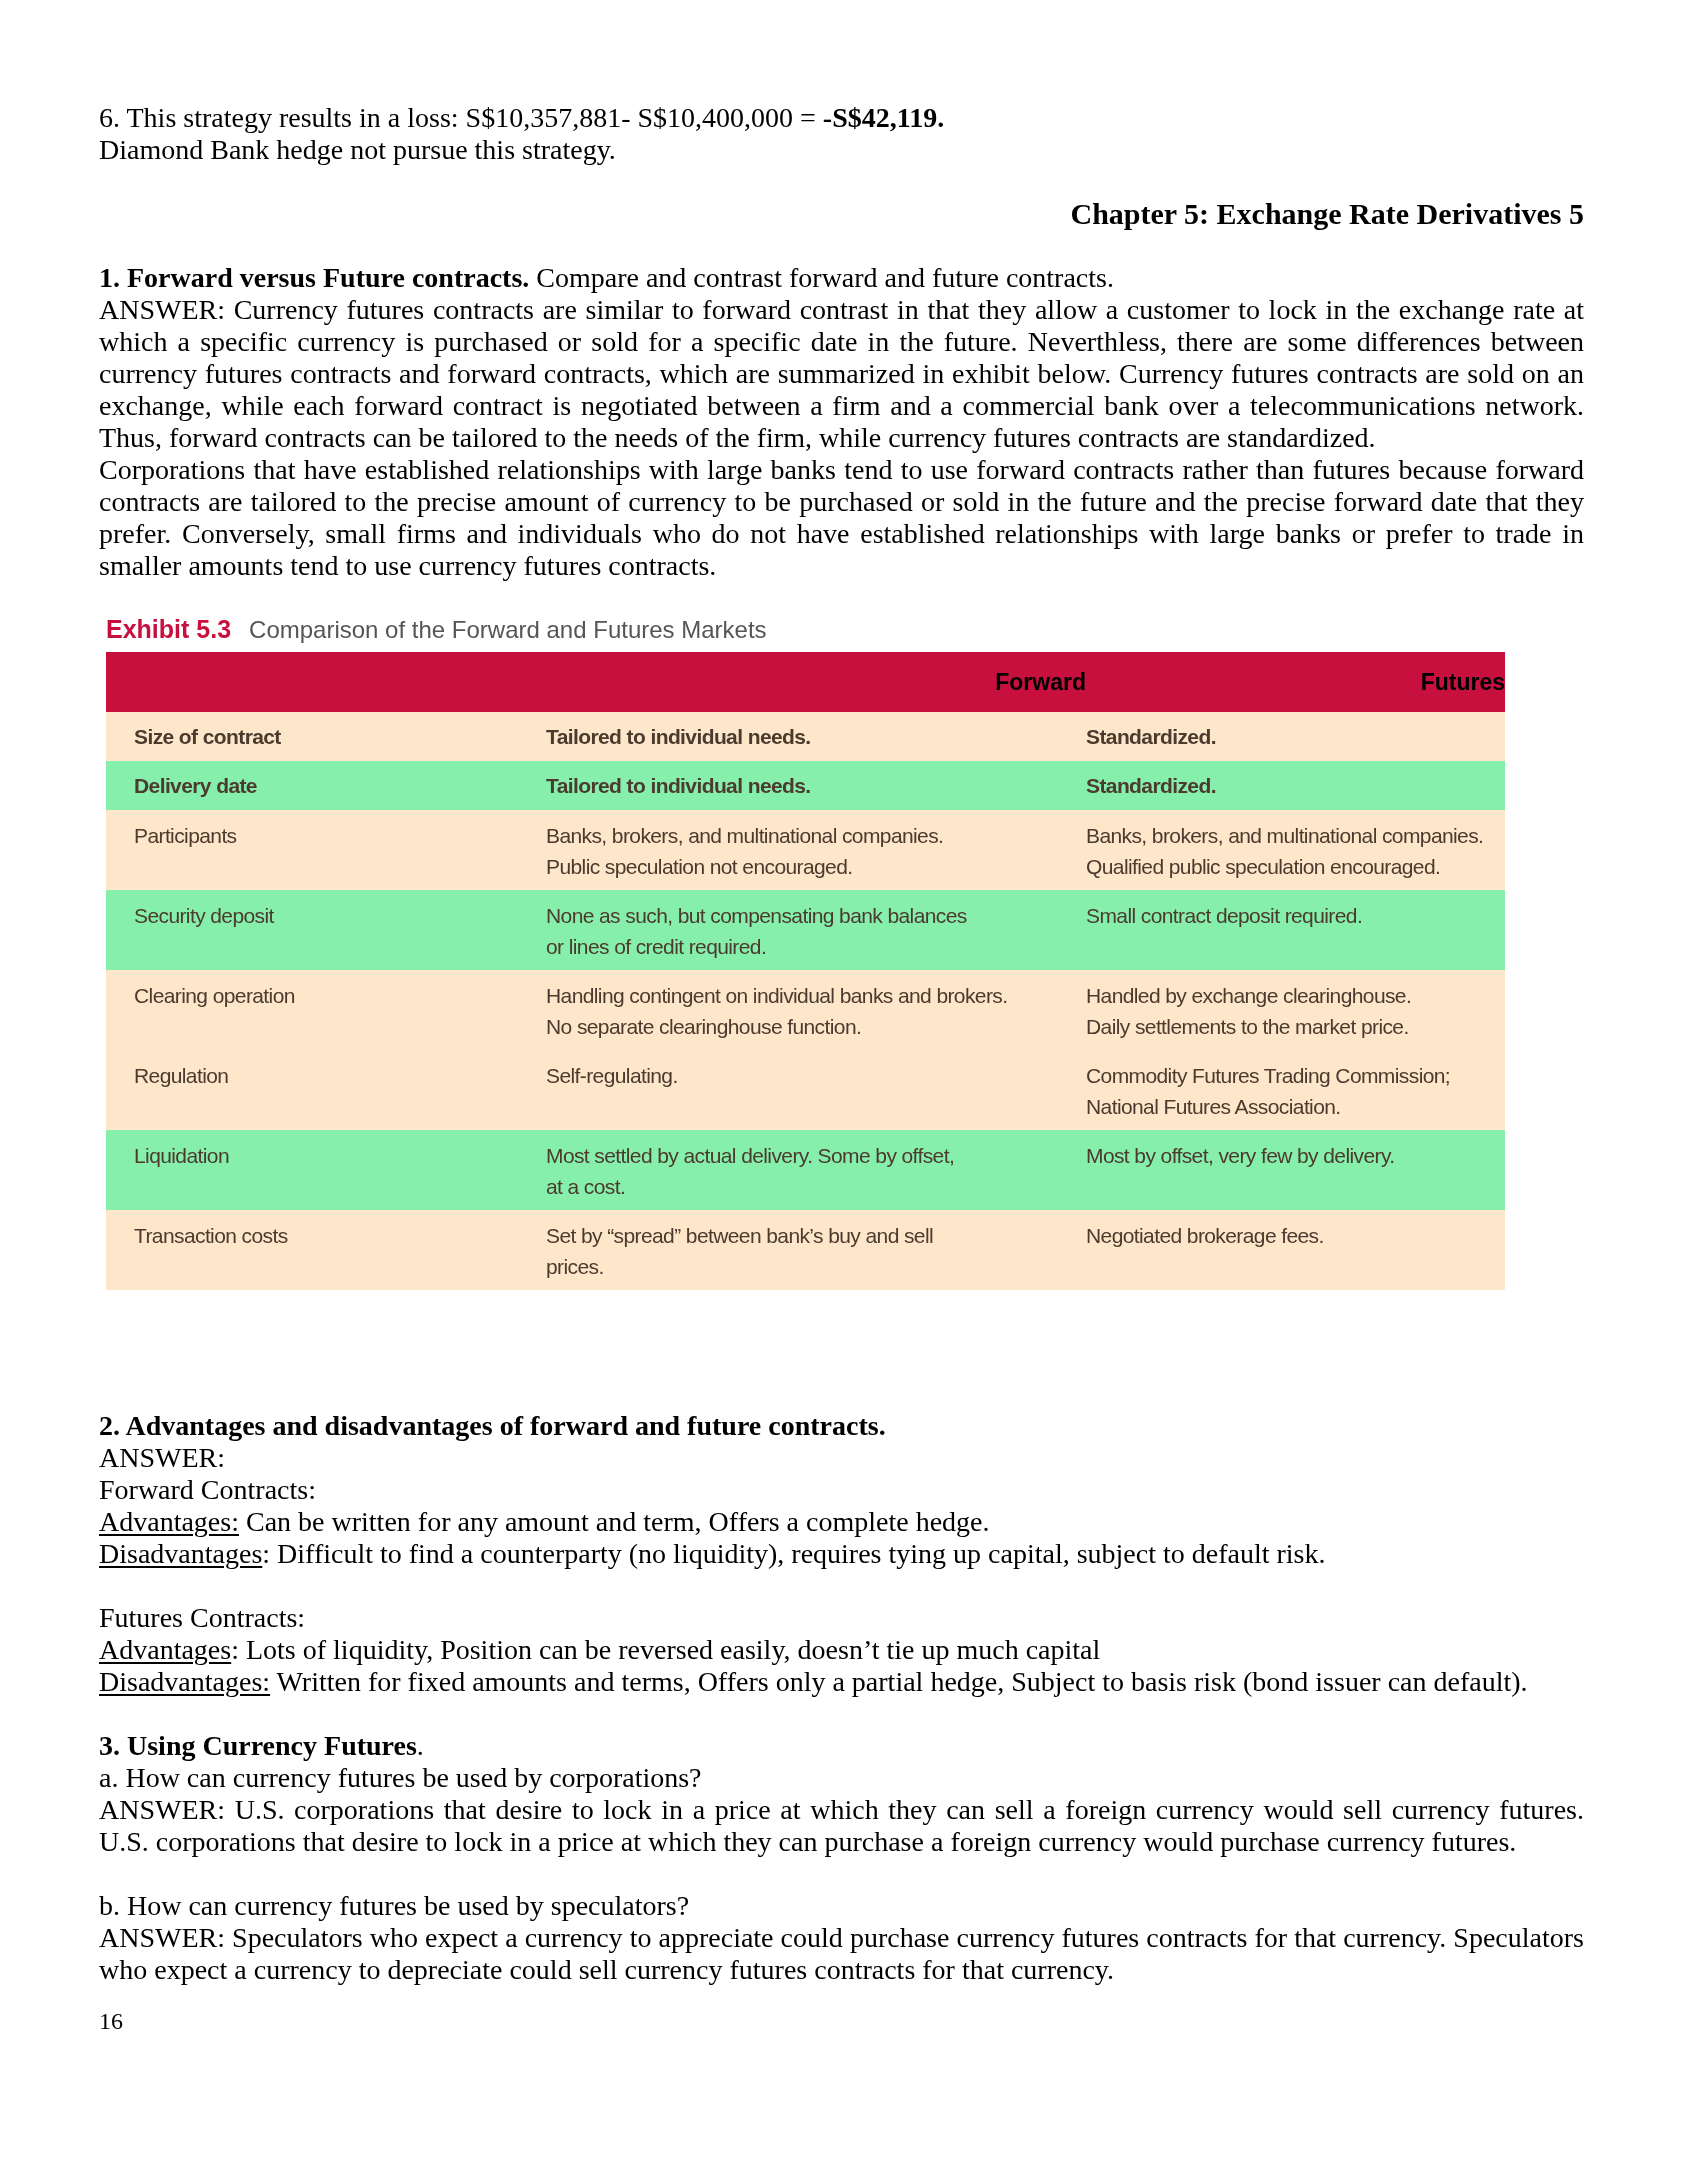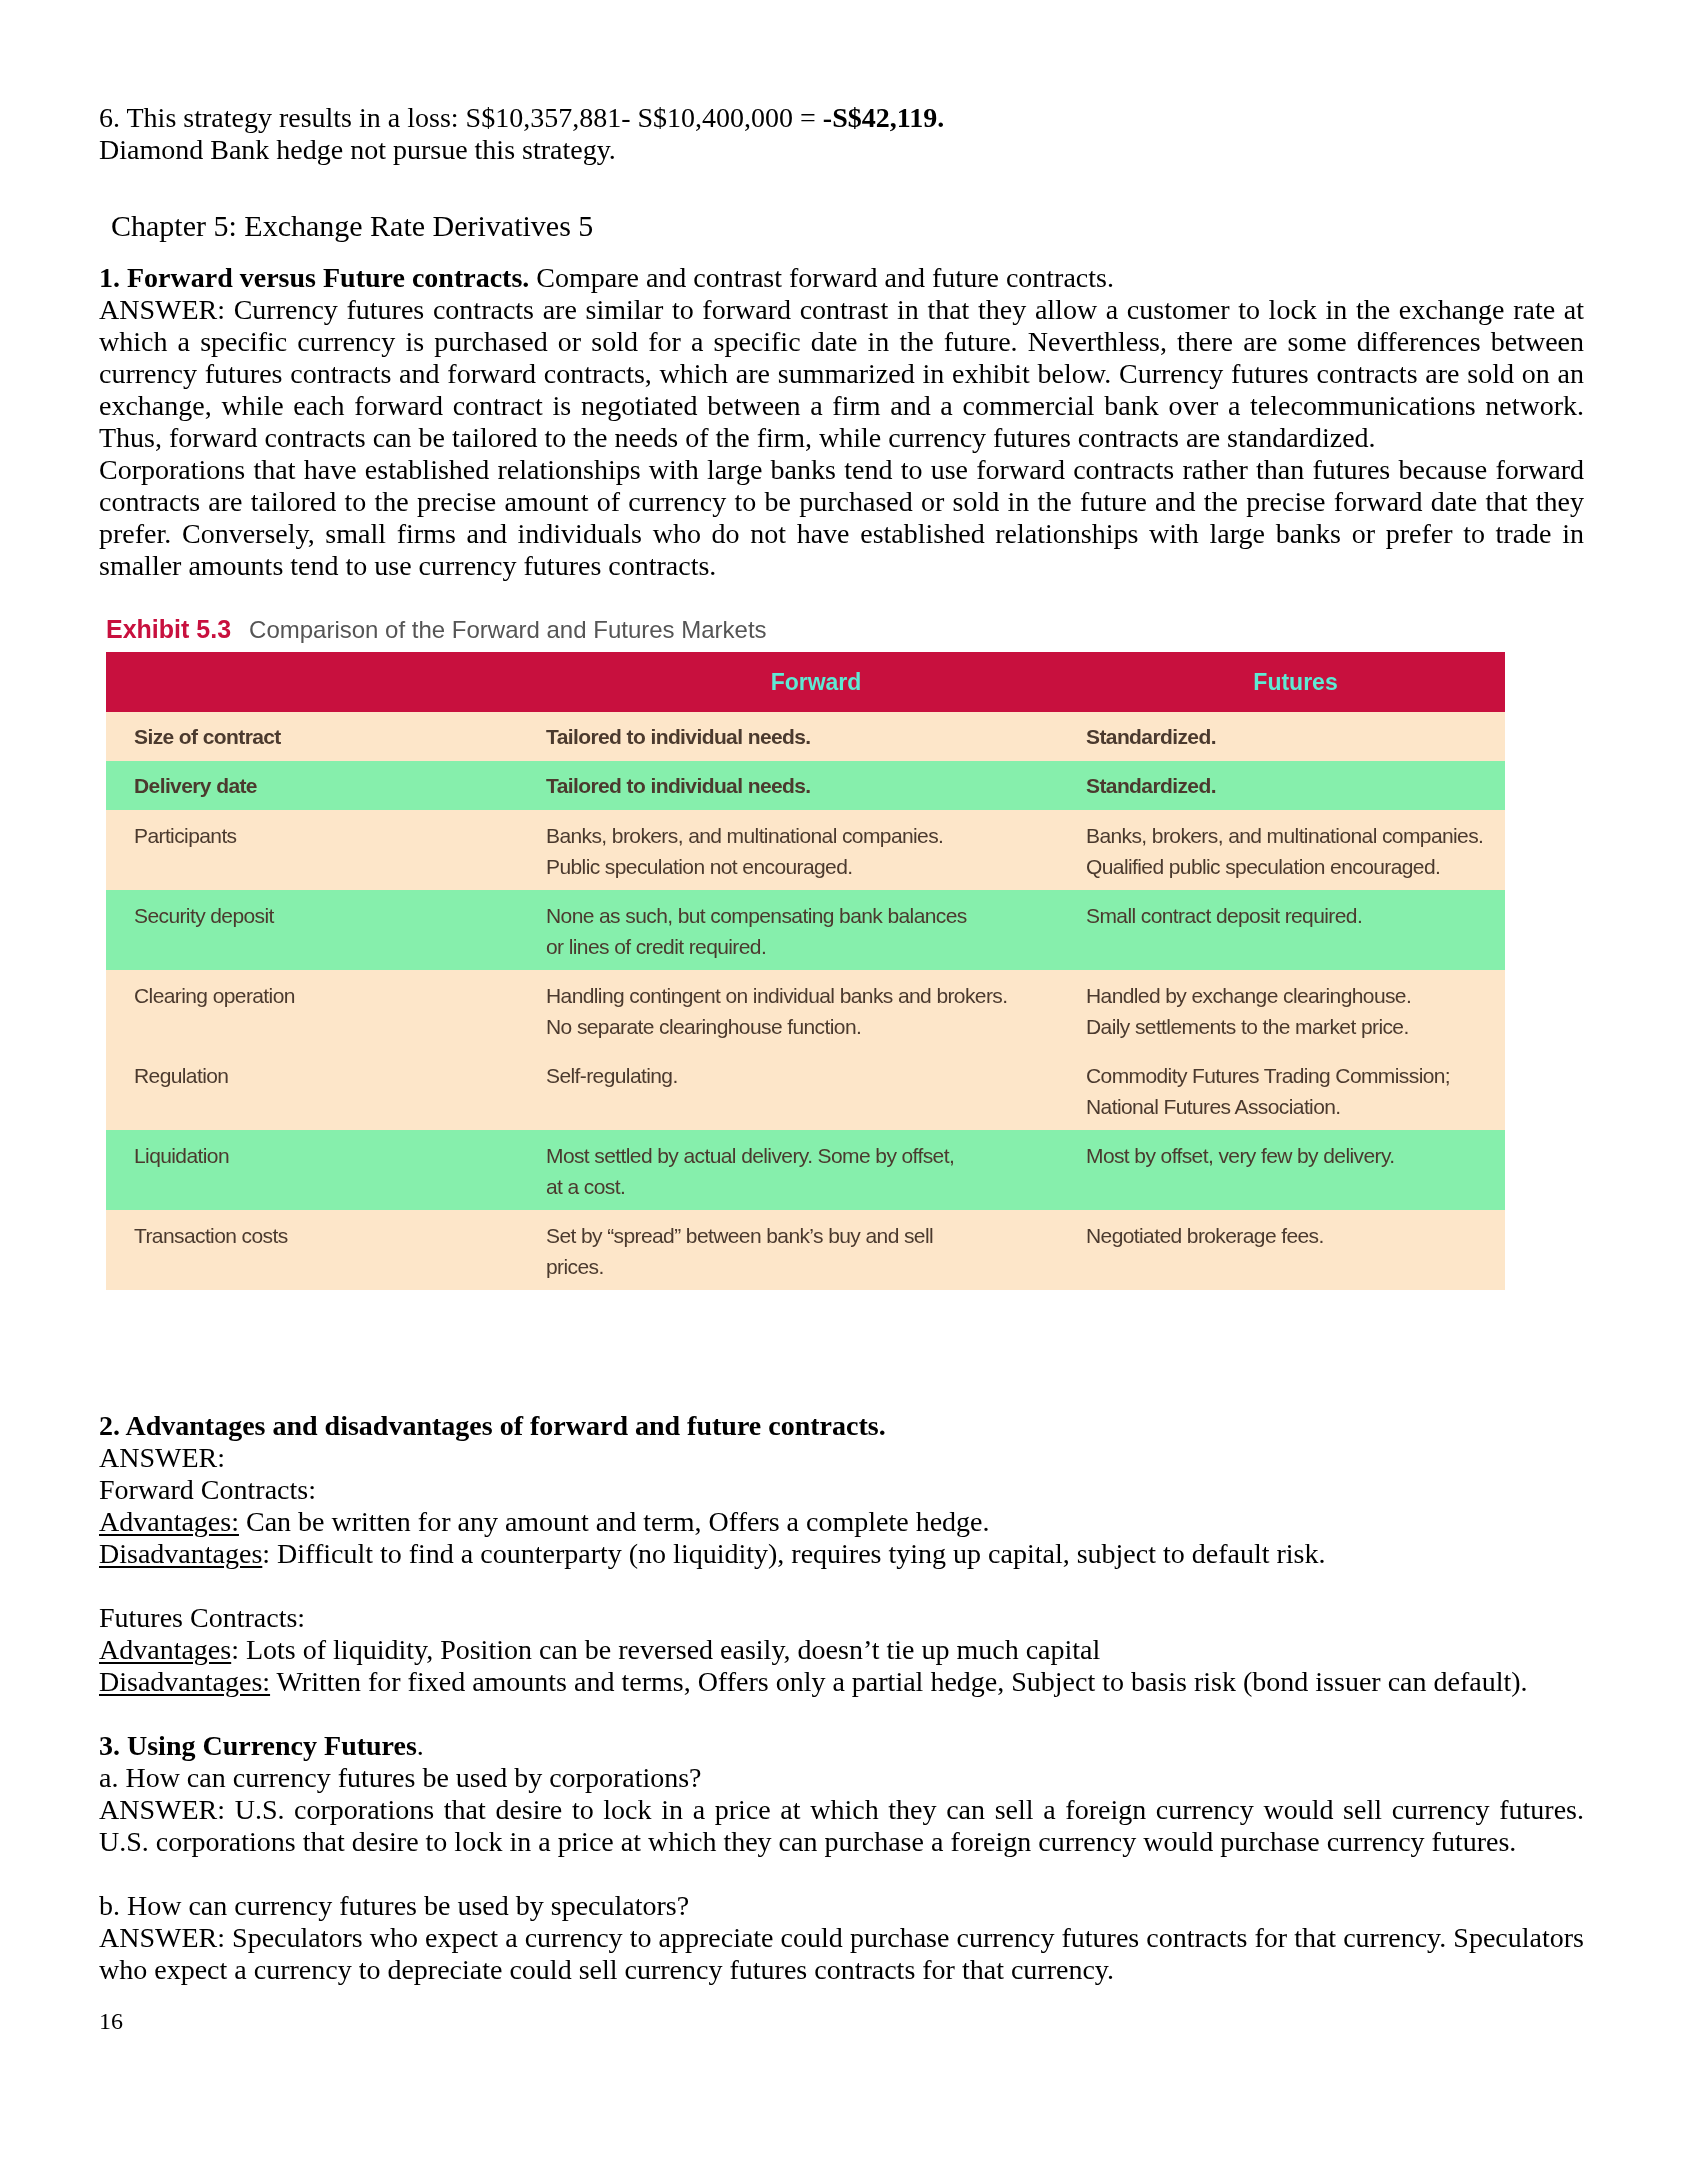--- a/index.html
+++ b/index.html
@@ -3,31 +3,31 @@
 <meta charset="utf-8">
 <style>
   html, body { margin: 0; padding: 0; background: #ffffff; }
   body { width: 1683px; height: 2178px; position: relative; overflow: hidden;
          font-family: "Liberation Serif", "DejaVu Serif", serif; color: #000; }
   .page { position: absolute; left: 99px; top: 0; width: 1485px; }
   .p { font-size: 28px; line-height: 32px; margin: 0; }
   .just { text-align: justify; }
   .b { font-weight: bold; }
   .u { text-decoration: underline; text-underline-offset: 3px; text-decoration-thickness: 1.5px; }
-  h2.chapter { font-size: 30px; font-weight: normal; margin: 12px; line-height: 40px; }
+  h2.chapter { font-size: 30px; font-weight: bold; margin: 0; line-height: 40px; text-align: right; }
   .block { position: absolute; left: 0; width: 1485px; }
 
   
   .exhibit-title { position: absolute; left: 106px; top: 614px; font-family: "Liberation Sans", "DejaVu Sans", sans-serif;
                    font-size: 24px; line-height: 30px; color: #555; }
   .exhibit-label { color: #c8103e; font-weight: bold; margin-right: 18px; font-size: 25px; }
   table.exhibit { position: absolute; left: 106px; top: 652px; width: 1399px; border-collapse: collapse;
                   font-family: "Liberation Sans", "DejaVu Sans", sans-serif; font-size: 21px; color: #4b3a2e;
                   letter-spacing: -0.6px; }
-  table.exhibit th { background: #c8103e; color: #5eead4; text-align: center; font-weight: bold; font-size: 23px;
+  table.exhibit th { background: #c8103e; color: #000000; text-align: right; font-weight: bold; font-size: 23px;
                      height: 60px; padding: 0; letter-spacing: 0; }
   table.exhibit td { vertical-align: top; padding: 10px 0 0 0; line-height: 31px; }
   table.exhibit tr.light td { background: #fde6c9; }
   table.exhibit tr.dark td { background: #86efac; }
   table.exhibit tr.single td { height: 40px; padding-top: 9px; font-weight: bold; }
   table.exhibit tr.double td { height: 70px; }
   .c0 { width: 384px; padding-left: 28px !important; }
   .c1 { width: 540px; padding-left: 28px !important; }
   .c2 { padding-left: 0 !important; }
   th.c0, th.c1 { padding-left: 28px; }

